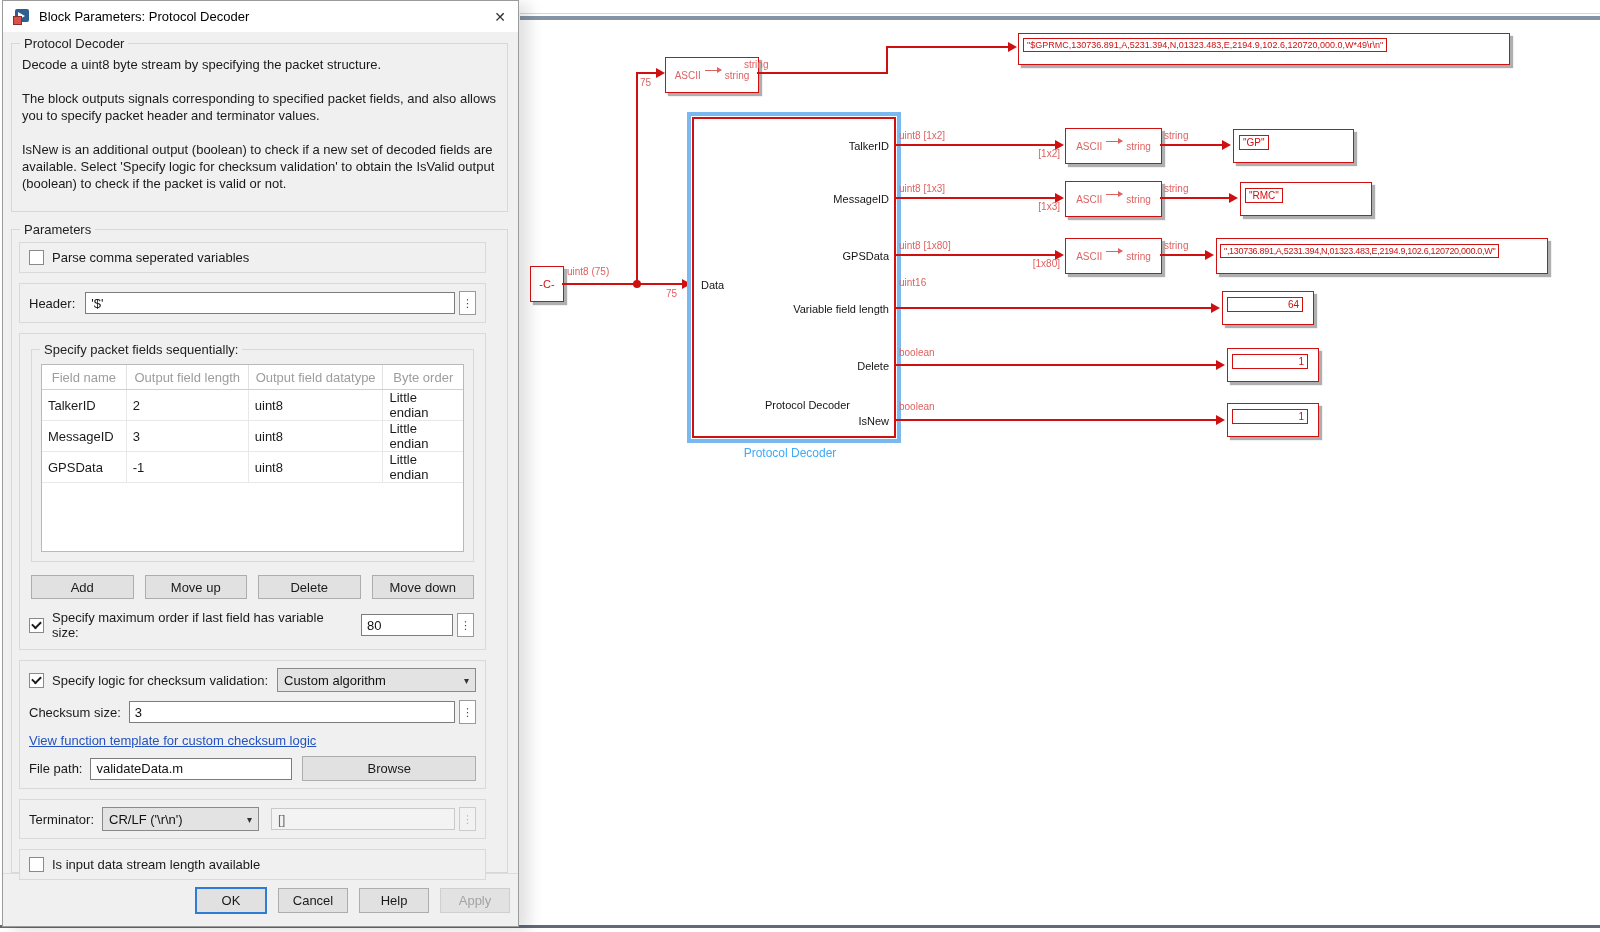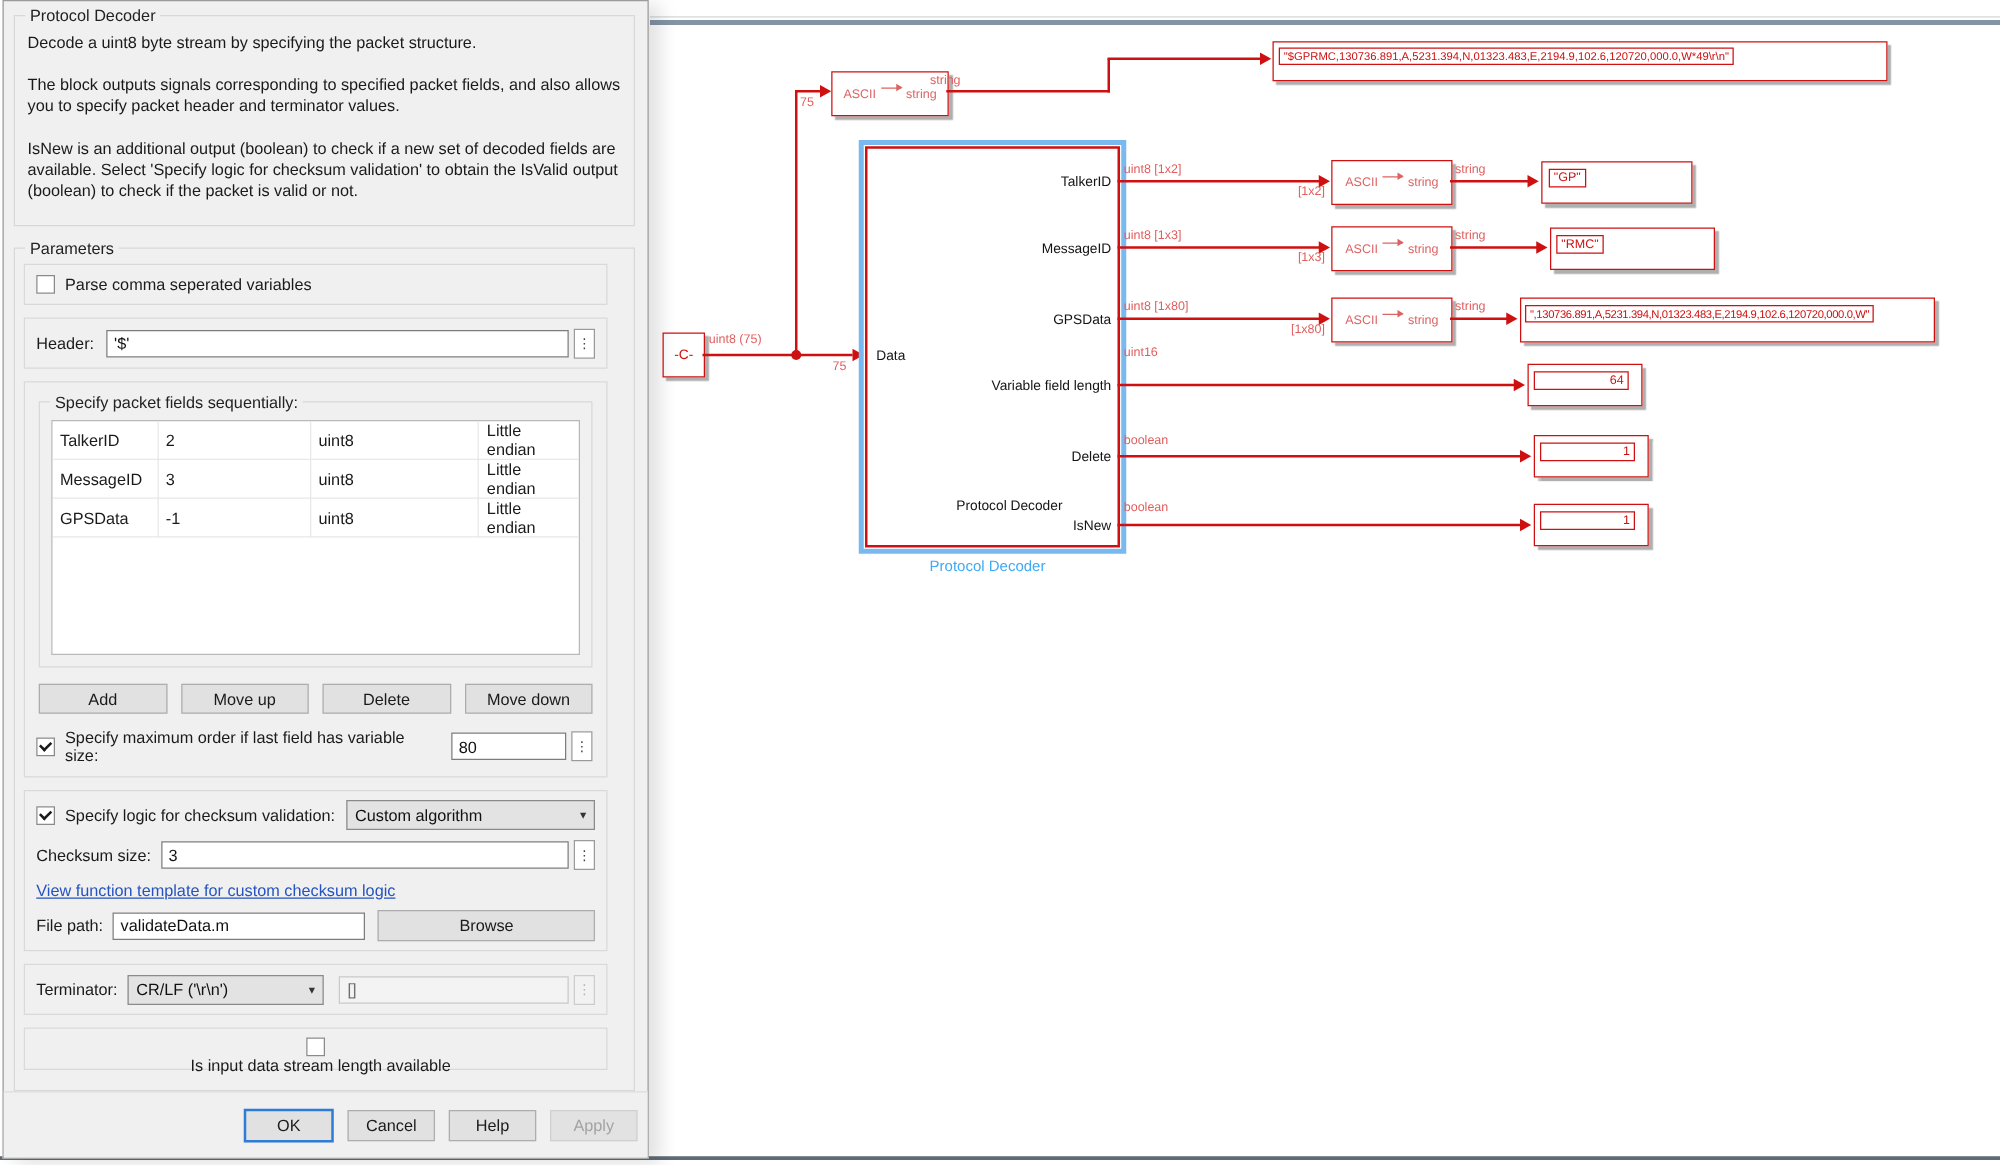--- a/index.html
+++ b/index.html
@@ -215,20 +215,28 @@
 
   <div class="sig-label" style="left:899px;top:401px;">boolean</div>
   <div class="h-wire" style="left:894px;top:419px;width:323px;"></div>
   <div class="arr" style="left:1216px;top:415px;"></div>
   <div class="display-block" style="left:1227px;top:403px;width:90px;height:32px;">
     <span class="inner-val" style="left:4px;top:5px;width:68px;text-align:right;">1</span>
   </div>
 </div>
 
 <div id="dialog">
+  <div class="titlebar">
+    <span class="appicon">
+      <span class="blk"></span>
+        <span class="sq"></span>
+    </span>
+    <span class="titletext">Block Parameters: Protocol Decoder</span>
+    <span class="closebtn">✕</span>
+  </div>
 
   <div class="dlg-body">
 
     <div class="group desc-group">
       <span class="group-label">Protocol Decoder</span>
       <p>Decode a uint8 byte stream by specifying the packet structure.</p>
       <p>The block outputs signals corresponding to specified packet fields, and also allows you to specify packet header and terminator values.</p>
       <p>IsNew is an additional output (boolean) to check if a new set of decoded fields are available. Select 'Specify logic for checksum validation' to obtain the IsValid output (boolean) to check if the packet is valid or not.</p>
     </div>
 
@@ -253,20 +261,26 @@
           <span class="group-label">Specify packet fields sequentially:</span>
           <div class="table-wrap">
             <table class="tbl">
               <colgroup>
                   <col style="width:20%">
                   <col style="width:29%">
                   <col style="width:32%">
                   <col style="width:19%">
                 </colgroup>
               <tbody>
+                  <tr>
+                <th>Field name</th>
+                <th>Output field length</th>
+                <th>Output field datatype</th>
+                <th>Byte order</th>
+              </tr>
               <tr>
                 <td>TalkerID</td>
                 <td>2</td>
                 <td>uint8</td>
                 <td>Little endian</td>
               </tr>
               <tr>
                 <td>MessageID</td>
                 <td>3</td>
                 <td>uint8</td>
@@ -333,21 +347,21 @@
           <span class="caret">▾</span>
         </div>
         <div class="dis-field" style="flex:1;margin-left:12px;">
           <span>[]</span>
         </div>
         <span class="kebab disabled">
             <span>⋮</span>
           </span>
       </div>
 
-      <div class="panel row" style="height:18px;flex-direction:column;">
+      <div class="panel row" style="height:18px;">
         <span class="cb"></span>
         <span class="cb-label">Is input data stream length available</span>
       </div>
     </div>
   </div>
 
   <div class="footer">
     <div class="fbtn primary">OK</div>
     <div class="fbtn">Cancel</div>
     <div class="fbtn">Help</div>

